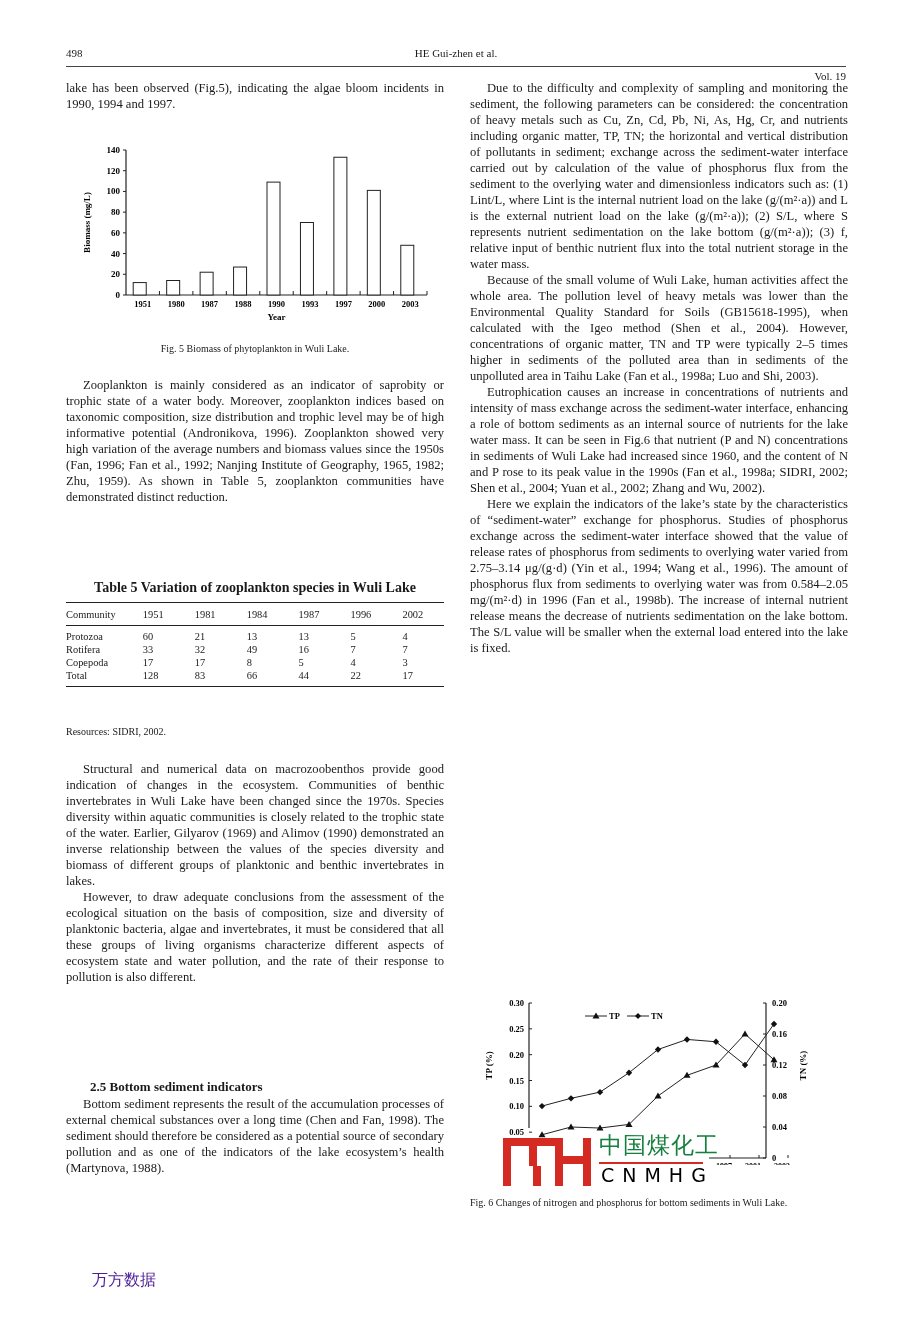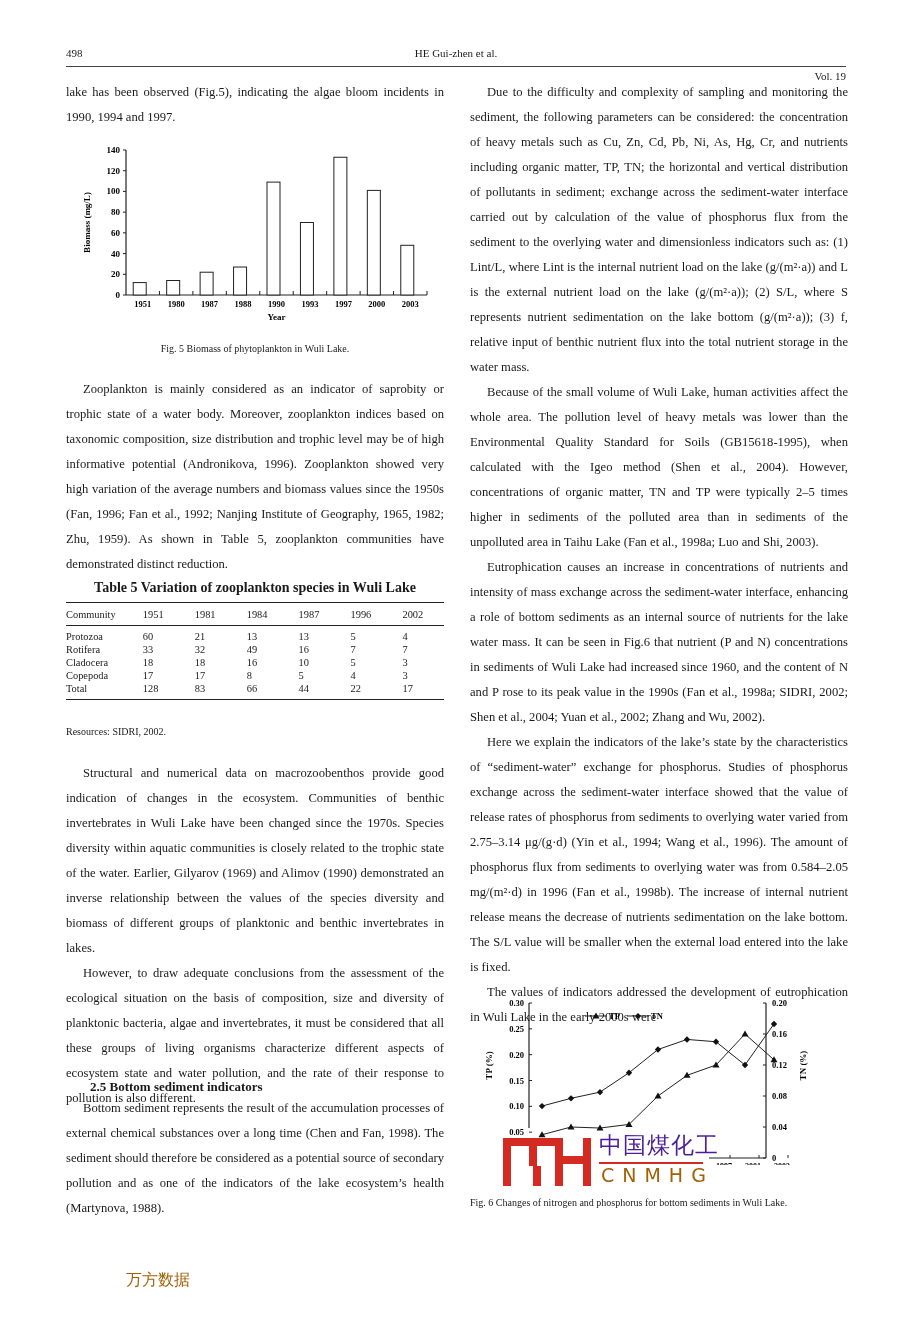--- a/index.html
+++ b/index.html
@@ -5,36 +5,36 @@
   html, body { margin: 0; padding: 0; background: #ffffff; }
   body { width: 904px; height: 1320px; position: relative; overflow: hidden;
          font-family: "Liberation Serif", "DejaVu Serif", serif; color: #1a1a1a; }
   .abs { position: absolute; }
   .running-head { top: 47px; left: 66px; width: 780px; height: 16px; font-size: 11px; }
   .running-head .pg { position: absolute; left: 0; top: 0; }
   .running-head .auth { position: absolute; left: 0; width: 780px; text-align: center; top: 0; }
   .running-head .vol { position: absolute; right: 0; top: 0; margin-top: 23px; }
   .head-rule { top: 66px; left: 66px; width: 780px; height: 1px; background: #444; }
 
-  .col { position: absolute; width: 378px; font-size: 12.6px; line-height: 25px; text-align: justify; }
+  .col { position: absolute; width: 378px; font-size: 12.6px; line-height: 16px; text-align: justify; }
   .col p { margin: 0; }
   .col p.ind { text-indent: 17px; }
   .col-left { left: 66px; }
   .col-right { left: 470px; }
 
   .fig-cap { font-size: 10px; text-align: center; }
   .tbl-title { font-size: 14px; font-weight: bold; text-align: center; }
   table.zoo { border-collapse: collapse; width: 378px; font-size: 10.4px; line-height: 13px; }
   table.zoo th { font-weight: normal; text-align: left; padding: 5px 0 4px 0; border-top: 1.5px solid #222; border-bottom: 1px solid #222; }
   table.zoo td { padding: 0; margin-left: 9px; }
   table.zoo tr.first td { padding-top: 4px; }
   table.zoo tr.last td { padding-bottom: 4px; border-bottom: 1.5px solid #222; }
   .resources { font-size: 10px; }
   .section-h { font-weight: bold; font-size: 13px; margin-left: 24px; }
-  .watermark-bl { font-family: Liberation Sans, sans-serif; font-size: 16px; color: #a16207; margin-left: 34px; }
+  .watermark-bl { font-family: Liberation Sans, sans-serif; font-size: 16px; color: #4c1d95; }
   svg text { font-family: "Liberation Serif", serif; }
 </style>
 </head>
 <body>
 
 <div class="abs running-head">
   <span class="pg">498</span>
   <span class="auth">HE Gui-zhen et al.</span>
   <span class="vol">Vol. 19</span>
 </div>
@@ -128,29 +128,20 @@
         <tr>
           <td>Rotifera</td>
           <td>33</td>
           <td>32</td>
           <td>49</td>
           <td>16</td>
           <td>7</td>
           <td>7</td>
         </tr>
         <tr>
-          <td>Cladocera</td>
-          <td>18</td>
-          <td>18</td>
-          <td>16</td>
-          <td>10</td>
-          <td>5</td>
-          <td>3</td>
-        </tr>
-        <tr>
           <td>Copepoda</td>
           <td>17</td>
           <td>17</td>
           <td>8</td>
           <td>5</td>
           <td>4</td>
           <td>3</td>
         </tr>
         <tr class="last">
           <td>Total</td>
@@ -176,21 +167,20 @@
   <p class="ind">Bottom sediment represents the result of the accumulation processes of external chemical substances over a long time (Chen and Fan, 1998). The sediment should therefore be considered as a potential source of secondary pollution and as one of the indicators of the lake ecosystem’s health (Martynova, 1988).</p>
 </div>
 
 <div class="abs watermark-bl" style="left:92px; top:1270px;">万方数据</div>
 
 <div class="col col-right" style="top:80px;">
   <p class="ind">Due to the difficulty and complexity of sampling and monitoring the sediment, the following parameters can be considered: the concentration of heavy metals such as Cu, Zn, Cd, Pb, Ni, As, Hg, Cr, and nutrients including organic matter, TP, TN; the horizontal and vertical distribution of pollutants in sediment; exchange across the sediment-water interface carried out by calculation of the value of phosphorus flux from the sediment to the overlying water and dimensionless indicators such as: (1) Lint/L, where Lint is the internal nutrient load on the lake (g/(m²·a)) and L is the external nutrient load on the lake (g/(m²·a)); (2) S/L, where S represents nutrient sedimentation on the lake bottom (g/(m²·a)); (3) f, relative input of benthic nutrient flux into the total nutrient storage in the water mass.</p>
   <p class="ind">Because of the small volume of Wuli Lake, human activities affect the whole area. The pollution level of heavy metals was lower than the Environmental Quality Standard for Soils (GB15618-1995), when calculated with the Igeo method (Shen et al., 2004). However, concentrations of organic matter, TN and TP were typically 2–5 times higher in sediments of the polluted area than in sediments of the unpolluted area in Taihu Lake (Fan et al., 1998a; Luo and Shi, 2003).</p>
   <p class="ind">Eutrophication causes an increase in concentrations of nutrients and intensity of mass exchange across the sediment-water interface, enhancing a role of bottom sediments as an internal source of nutrients for the lake water mass. It can be seen in Fig.6 that nutrient (P and N) concentrations in sediments of Wuli Lake had increased since 1960, and the content of N and P rose to its peak value in the 1990s (Fan et al., 1998a; SIDRI, 2002; Shen et al., 2004; Yuan et al., 2002; Zhang and Wu, 2002).</p>
   <p class="ind">Here we explain the indicators of the lake’s state by the characteristics of “sediment-water” exchange for phosphorus. Studies of phosphorus exchange across the sediment-water interface showed that the value of release rates of phosphorus from sediments to overlying water varied from 2.75–3.14 μg/(g·d) (Yin et al., 1994; Wang et al., 1996). The amount of phosphorus flux from sediments to overlying water was from 0.584–2.05 mg/(m²·d) in 1996 (Fan et al., 1998b). The increase of internal nutrient release means the decrease of nutrients sedimentation on the lake bottom. The S/L value will be smaller when the external load entered into the lake is fixed.</p>
-  <p class="ind">The values of indicators addressed the development of eutrophication in Wuli Lake in the early 2000s were</p>
 </div>
 
 <div class="abs" style="left:470px; top:965px; width:390px; height:200px;">
   <svg id="fig6" width="390" height="200">
       <line x1="59" y1="38" x2="59" y2="163" stroke="#222" stroke-width="1.2"></line>
       <line x1="296" y1="38" x2="296" y2="193" stroke="#222" stroke-width="1.2"></line>
       <line x1="239" y1="193" x2="296" y2="193" stroke="#222" stroke-width="1.2"></line>
       <line x1="59" y1="167.16666666666666" x2="62" y2="167.16666666666666" stroke="#222"></line>
       <text x="54" y="170.16666666666666" font-size="8.5" font-weight="bold" text-anchor="end">0.05</text>
       <line x1="59" y1="141.33333333333331" x2="62" y2="141.33333333333331" stroke="#222"></line>
@@ -258,18 +248,18 @@
         <rect x="0" y="8" width="8" height="48" fill="#d42a22"></rect>
         <rect x="0" y="8" width="32" height="8" fill="#d42a22"></rect>
         <rect x="26" y="8" width="8" height="28" fill="#d42a22"></rect>
         <rect x="34" y="8" width="26" height="8" fill="#d42a22"></rect>
         <rect x="30" y="36" width="8" height="20" fill="#d42a22"></rect>
         <rect x="52" y="8" width="8" height="48" fill="#d42a22"></rect>
         <rect x="52" y="26" width="30" height="8" fill="#d42a22"></rect>
         <rect x="80" y="8" width="8" height="48" fill="#d42a22"></rect>
       </g>
   </svg>
-  <div class="abs" style="left:96px; top:0px; font-family:Liberation Serif, serif; font-size:23px; color:#4c1d95; letter-spacing:1px;">中国煤化工</div>
+  <div class="abs" style="left:96px; top:0px; font-family:Liberation Serif, serif; font-size:23px; color:#15803d; letter-spacing:1px;">中国煤化工</div>
   <div class="abs" id="wm-rule" style="left: 96px; top: 32px; width: 104px; height: 2px; background: rgb(212, 42, 34);"></div>
-  <div class="abs" style="left:98px; top:34px; font-family:'DejaVu Sans',sans-serif; font-size:19px; color:#a16207; letter-spacing:8px;">CNMHG</div>
+  <div class="abs" style="left:98px; top:34px; font-family:'DejaVu Sans',sans-serif; font-size:19px; color:#000000; letter-spacing:8px;">CNMHG</div>
 </div>
 
 <div class="abs fig-cap" style="left:470px; top:1196px; width:378px; text-align:left; font-size:10px; line-height:13px;">Fig. 6 Changes of nitrogen and phosphorus for bottom sediments in Wuli Lake.</div>
 
 </body></html>

